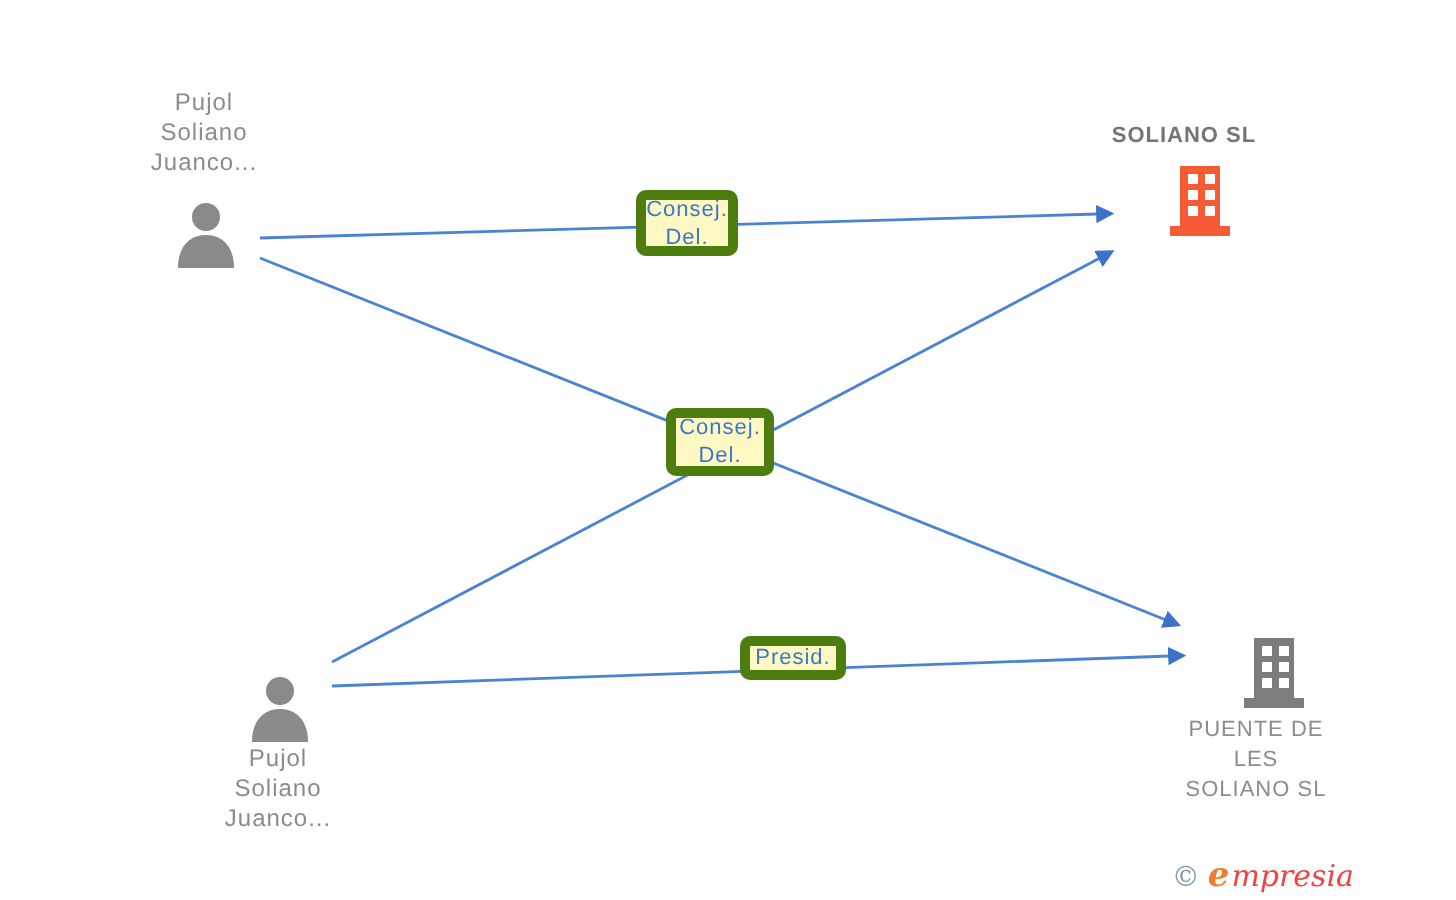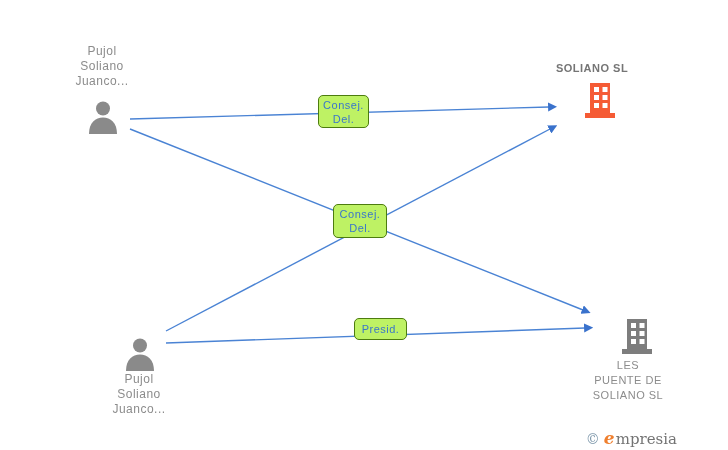--- a/index.html
+++ b/index.html
@@ -24,38 +24,38 @@
     color: #757575; font-size: 11px; font-weight: bold;
     text-align: center; letter-spacing: .5px;
   }
   .company-label {
     position: absolute; z-index: 2;
     color: #8c8c8c; font-size: 11px; line-height: 15px;
     text-align: center; letter-spacing: .5px;
   }
   .edge-box {
     position: absolute; z-index: 3;
-    background: #bef264;
-    border: 1px solid #4d7c0f;
+    background: #fef9c3;
+    border: 5px solid #4d7c0f;
     border-radius: 5px;
     color: #3b76ca;
     font-size: 11px; line-height: 14px;
     display: flex; flex-direction: column;
     align-items: center; justify-content: center;
     text-align: center;
     letter-spacing: .5px;
   }
   .watermark {
     position: absolute; right: 3px; bottom: 2px; z-index: 4;
     display: flex; align-items: baseline; gap: 1px;
     cursor: pointer;
   }
   .wm-copy { color: #7e98ab; font-size: 14px; font-family: "DejaVu Serif", serif; margin-right: 3px; }
   .wm-e { color: #ef7f2e; font-size: 17px; font-style: italic; font-weight: bold; font-family: "DejaVu Serif", serif; }
-  .wm-rest { color: #737373; font-size: 15px; font-family: "DejaVu Serif", serif; }
+  .wm-rest { color: #ef4444; font-size: 15px; font-style: italic; font-family: "DejaVu Serif", serif; }
 </style>
 </head>
 <body>
 
 <div class="stage">
 
   <svg class="edges-svg" width="728" height="450" viewBox="0 0 728 450">
     <defs>
       <marker id="arrow" viewBox="0 0 10 10" refX="1" refY="5" markerWidth="6.5" markerHeight="6.5" orient="auto">
         <path d="M0,0 L10,5 L0,10 z" fill="#3a72cc"></path>
@@ -111,34 +111,34 @@
       <rect x="2" y="31" width="30" height="5" fill="#7d7d7d"></rect>
       <rect x="11" y="5" width="5" height="5" fill="#ffffff"></rect>
       <rect x="19.5" y="5" width="5" height="5" fill="#ffffff"></rect>
       <rect x="11" y="13" width="5" height="5" fill="#ffffff"></rect>
       <rect x="19.5" y="13" width="5" height="5" fill="#ffffff"></rect>
       <rect x="11" y="21" width="5" height="5" fill="#ffffff"></rect>
       <rect x="19.5" y="21" width="5" height="5" fill="#ffffff"></rect>
     </svg>
   </div>
   <div class="company-label" style="left:578px; top:358px; width:100px;">
+    <div>PUENTE DE</div>
     <div>LES</div>
-    <div>PUENTE DE</div>
     <div>SOLIANO SL</div>
   </div>
 
   <div class="edge-box" style="left:318px; top:95px; width:51px; height:33px;">
     <div>Consej.</div>
     <div>Del.</div>
   </div>
   <div class="edge-box" style="left:333px; top:204px; width:54px; height:34px;">
     <div>Consej.</div>
     <div>Del.</div>
   </div>
-  <div class="edge-box" style="left:354px; top:318px; width:53px; height:22px;">
+  <div class="edge-box" style="left:370px; top:318px; width:53px; height:22px;">
     <div>Presid.</div>
   </div>
 
   <div class="watermark">
     <span class="wm-copy">©</span>
     <span class="wm-e">e</span>
     <span class="wm-rest">mpresia</span>
   </div>
 
 </div>

